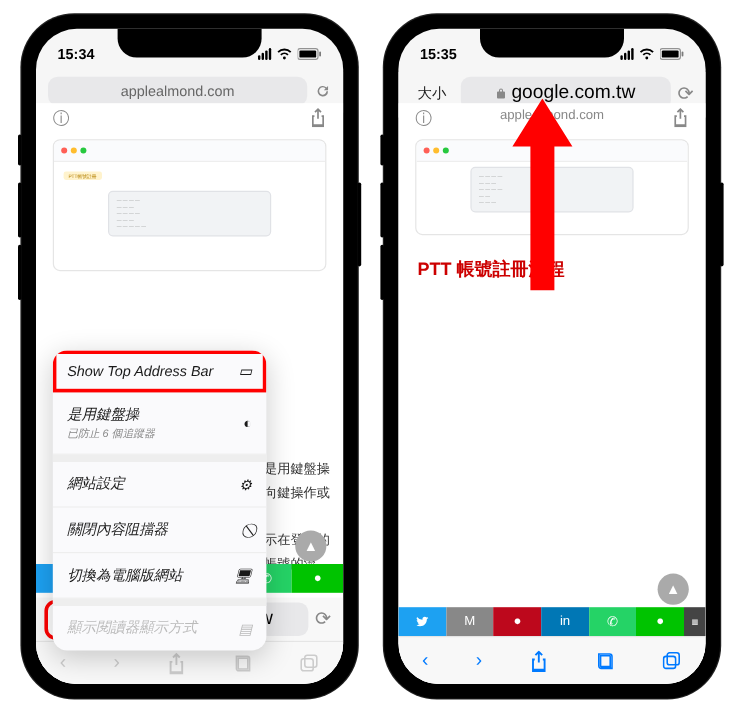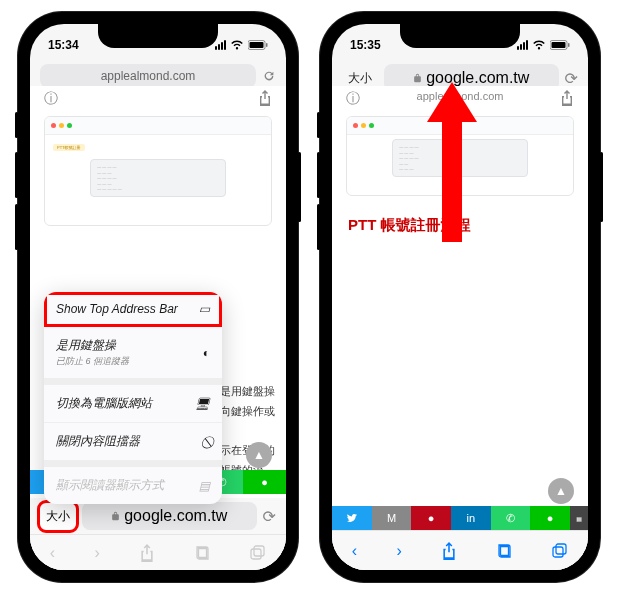--- a/index.html
+++ b/index.html
@@ -330,26 +330,30 @@
         <div class="menu-row highlight">
           <span>Show Top Address Bar</span>
           <span>▭</span>
         </div>
         <div class="menu-row">
           <span><span>是用鍵盤操</span><span class="sub">已防止 6 個追蹤器</span></span>
           <span>◐</span>
         </div>
         <div class="menu-row separator"></div>
         <div class="menu-row">
-          <span>切換為電腦版網站</span>
-          <span>🖥︎</span>
+          <span>網站設定</span>
+          <span>⚙︎</span>
         </div>
         <div class="menu-row">
           <span>關閉內容阻擋器</span>
           <span>⃠</span>
+        </div>
+        <div class="menu-row">
+          <span>切換為電腦版網站</span>
+          <span>🖥︎</span>
         </div>
         <div class="menu-row separator"></div>
         <div class="menu-row disabled">
           <span>顯示閱讀器顯示方式</span>
           <span>▤</span>
         </div>
 
       </div>
 
       <div class="social">

